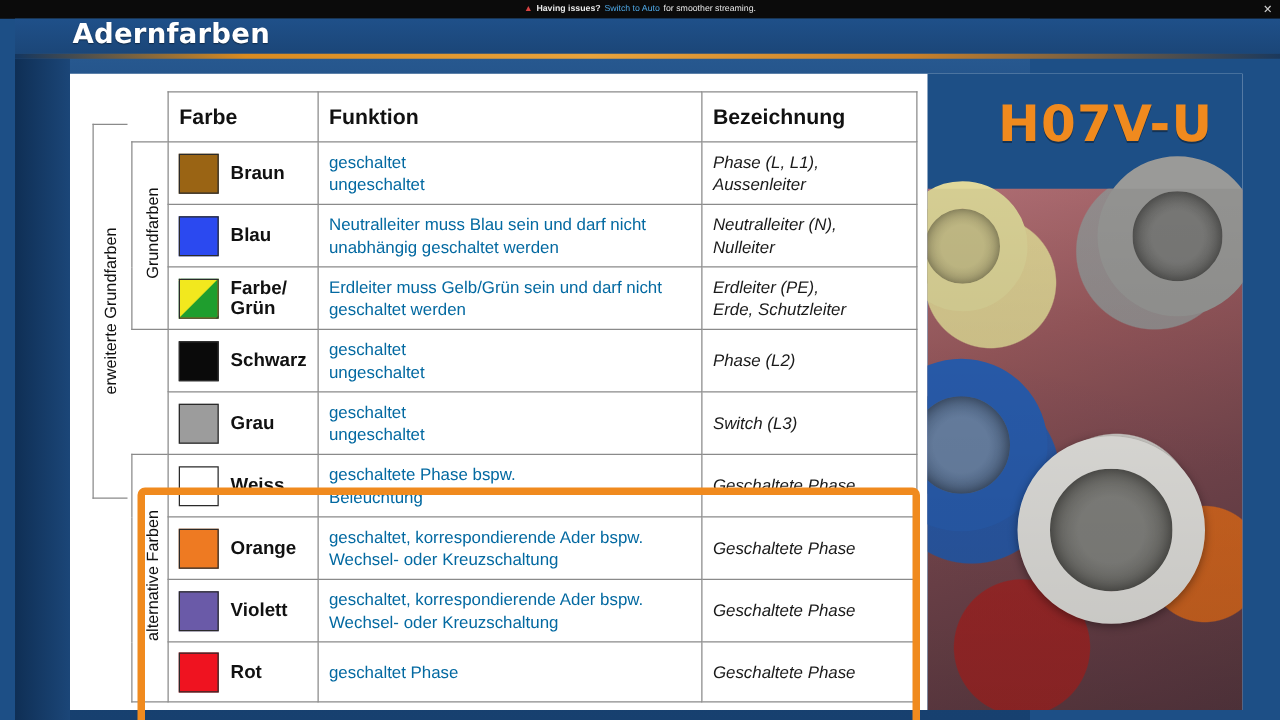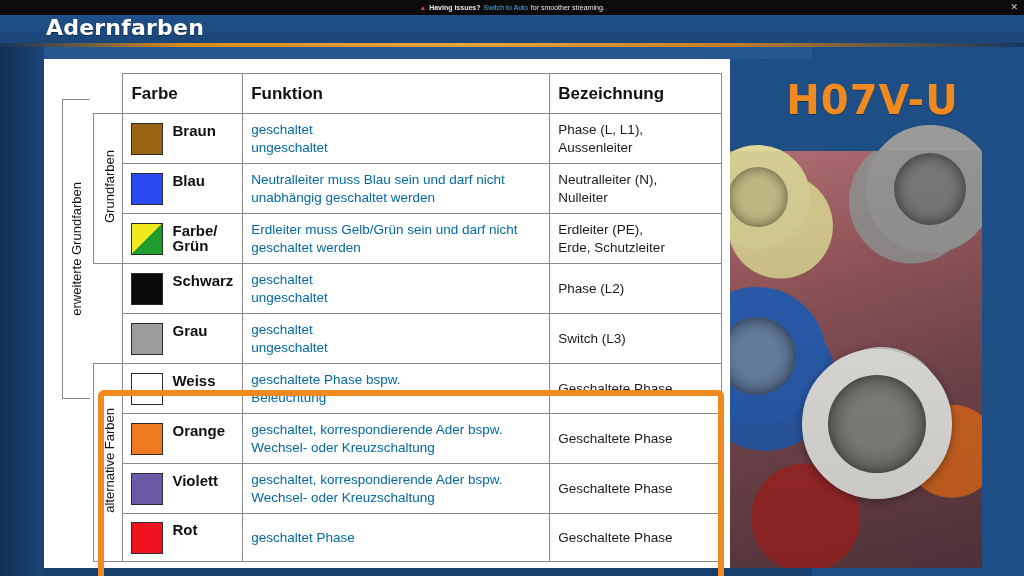--- a/index.html
+++ b/index.html
@@ -22,21 +22,21 @@
   .topbar .warn { color: #d84343; font-size: 7px; margin-right: 3px; }
   .topbar .link { color: #4ea8e6; margin: 0 3px; }
   .topbar .msg-strong { font-weight: bold; }
   .topbar-close {
     position: absolute; right: 6px; top: 0px; color: #cfcfcf; font-size: 9px;
     line-height: 15px;
   }
 
   
   .slide {
-    position: absolute; top: 15px; left: 0; width: 812px; height: 561px;
+    position: absolute; top: 15px; left: 12px; width: 812px; height: 561px;
     background: linear-gradient(180deg,#2b5e96 0%, #1e4b80 18%, #17406f 100%);
   }
   .header-band {
     position: absolute; top: 0; left: 0; width: 1024px; height: 28px;
     background: linear-gradient(180deg,#1f5089 0%,#1b4678 100%);
   }
   .header-accent {
     position: absolute; top: 28px; left: 0; width: 1024px; height: 4px;
     background: linear-gradient(90deg,#14365f 0%, #d98b20 18%, #e8a33c 45%, #c9812a 70%, #14365f 100%);
   }
@@ -82,28 +82,28 @@
   .col-func   { width: 272px; }
   .col-bez    { width: 152px; }
 
   th.hd {
     font-size: 17px; font-weight: bold; color: #111; text-align: left;
     padding: 7px 10px; height: 40px;
   }
   .noborder { border: none !important; }
 
   .swatch-cell { padding: 4px 6px; }
-  .swatch-row { display: flex; gap: 9px; }
+  .swatch-row { display: flex; align-items: center; gap: 9px; }
   .swatch {
     width: 32px; height: 32px; border: 1px solid #2a2a2a; flex: 0 0 auto;
   }
   .swatch-name { font-size: 15px; font-weight: bold; color: #111; line-height: 1.05; }
 
   .func { font-size: 13.5px; color: #0369a1; line-height: 1.28; }
-  .bez  { font-size: 13.5px; color: #1a1a1a; line-height: 1.28; }
+  .bez  { font-size: 13.5px; color: #1a1a1a; line-height: 1.28; font-style: italic; }
 
   .rowh-2 { height: 50px; }
   .rowh-1 { height: 48px; }
 
   
   .outer-bracket {
     position: absolute; left: 18px; top: 40px; width: 28px; height: 300px;
     border: 1px solid #8a8a8a; border-right: none;
   }
 

